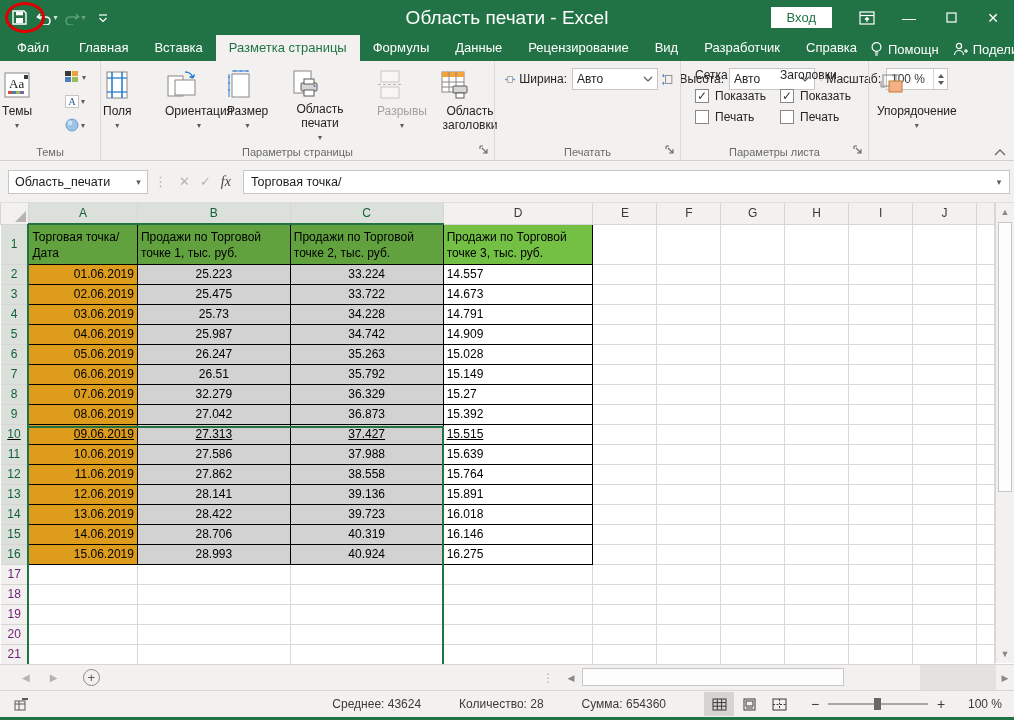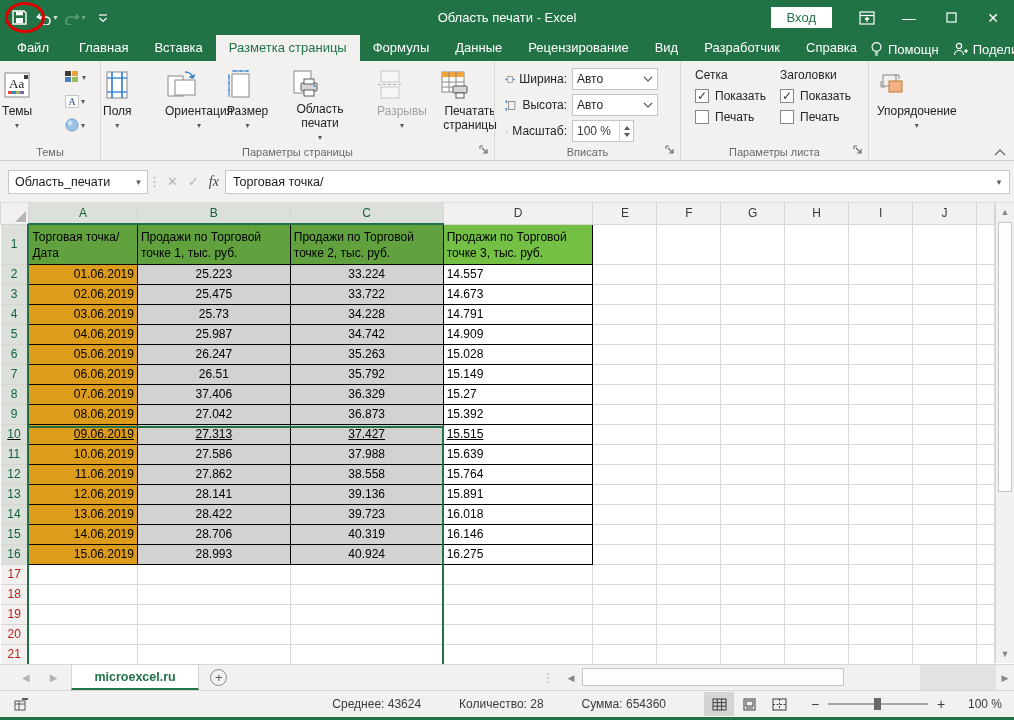--- a/index.html
+++ b/index.html
@@ -8,21 +8,21 @@
   .app { position:relative; width:1014px; height:720px; background:#fff; }
 
   
   .titlebar { position:absolute; left:0; top:0; width:100%; height:35px; background:#217346; color:#fff;
     display:flex; align-items:center; }
   .qat { display:flex; align-items:center; gap:2px; padding-left:6px; }
   .qat-btn { width:26px; height:26px; display:flex; align-items:center; justify-content:center; position:relative; }
   .red-oval { position:absolute; left:5px; top:2px; width:40px; height:31px; border:3px solid #e00000; border-radius:50%; pointer-events:none; z-index:5; }
   .dd-sm { font-size:8px; color:#cfe3d6; margin-left:1px; }
   .dim { opacity:.45; }
-  .title-text { position:absolute; left:0; right:0; top:0; height:35px; display:flex; align-items:center; justify-content:center; font-size:13px; pointer-events:none; }
+  .title-text { position:absolute; left:0; right:0; top:0; height:35px; display:flex; align-items:center; justify-content:center; font-size:19px; pointer-events:none; }
   .title-right { margin-left:auto; display:flex; align-items:center; height:100%; }
   .signin { background:#fff; color:#217346; font-size:13px; padding:3px 16px; margin-right:14px; cursor:pointer; }
   .win-btn { width:42px; height:35px; display:flex; align-items:center; justify-content:center; font-size:14px; color:#fff; }
 
   
   .tabrow { position:absolute; left:0; top:35px; width:100%; height:26px; background:#217346; display:flex; align-items:flex-end; }
   .tab { color:#fff; font-size:13px; padding:5px 13px 6px; cursor:pointer; white-space:nowrap; }
   .tab.file { font-weight:400; padding:5px 17px 6px; }
   .tab.active { background:#f2f1ef; color:#217346; }
   .tabrow-right { margin-left:auto; display:flex; align-items:center; gap:4px; padding-right:10px; padding-bottom:4px; color:#fff; font-size:13px; }
@@ -35,54 +35,54 @@
   .rgroup-label { position:absolute; left:0; right:0; bottom:2px; text-align:center; font-size:11px; color:#6a6a6a; white-space:nowrap; }
   .launcher { position:absolute; right:3px; bottom:3px; width:12px; height:12px; cursor:pointer; }
   .bigbtn { width:62px; min-width:56px; height:78px; display:flex; flex-direction:column; align-items:flex-start; justify-content:flex-start; padding-top:4px; font-size:12px; color:#252423; text-align:center; line-height:1.15; cursor:pointer; }
   .bigbtn .ic { height:34px; display:flex; align-items:center; justify-content:center; margin-bottom:3px; }
   .bigbtn .cap { display:flex; flex-direction:column; align-items:center; }
   .bigbtn .dd { font-size:8px; color:#5a5a5a; margin-top:2px; }
   .bigbtn.disabled { color:#a3a2a0;margin-left:26px; }
   .bigbtn.disabled svg { opacity:.4; filter:grayscale(1); }
   .themes-small { display:flex; flex-direction:column; gap:2px; margin-left:2px; margin-top:2px; }
   .sm-ic-btn { width:30px; height:22px; display:flex; align-items:center; justify-content:center; gap:2px; cursor:pointer; font-size:8px; color:#5a5a5a; }
-  .fit-rows { display:flex; flex-direction:column; gap:4px; padding:4px 6px 0 8px; }
+  .fit-rows { display:flex; flex-direction:row; gap:4px; padding:4px 6px 0 8px; }
   .fit-row { display:flex; align-items:center; gap:5px; font-size:12px; color:#252423; }
   .fit-row .flab { width:62px; display:flex; align-items:center; gap:4px; }
   .combo { width:86px; height:22px; background:#fff; border:1px solid #c8c6c4; display:flex; align-items:center; justify-content:space-between; padding:0 4px; font-size:12px; }
   .spin { width:62px; height:22px; background:#fff; border:1px solid #c8c6c4; display:flex; align-items:center; font-size:12px; }
   .spin .val { flex:1; padding-left:4px; color:#3a3a3a; }
   .spin .arrows { width:14px; height:100%; border-left:1px solid #d8d6d4; display:flex; flex-direction:column; align-items:center; justify-content:center; gap:3px; }
   .tri-up { width:0; height:0; border-left:3.5px solid transparent; border-right:3.5px solid transparent; border-bottom:4px solid #5a5a5a; }
   .tri-dn { width:0; height:0; border-left:3.5px solid transparent; border-right:3.5px solid transparent; border-top:4px solid #5a5a5a; }
   .sheetopt { display:flex; gap:14px; padding:4px 10px 0 12px; }
   .so-col { display:flex; flex-direction:column; gap:7px; font-size:12px; color:#252423; }
   .so-title { font-size:12px; color:#252423; }
   .chk-row { display:flex; align-items:center; gap:6px; cursor:pointer; }
   .chk { width:14px; height:14px; background:#fff; border:1px solid #8a8886; display:flex; align-items:center; justify-content:center; font-size:12px; color:#3b3a39; }
   .collapse-chev { position:absolute; right:8px; bottom:4px; color:#6a6a6a; font-size:11px; cursor:pointer; }
 
   
-  .fbar { position:absolute; left:0; top:161px; width:100%; height:42px; background:#f2f1ef; display:flex; align-items:center; padding:0 4px 0 8px; border-bottom:1px solid #e0dedc; }
+  .fbar { position:absolute; left:0; top:161px; width:100%; height:42px; background:#f2f1ef; display:flex; align-items:center; padding:0 4px 0 8px; gap:6px; border-bottom:1px solid #e0dedc; }
   .namebox { width:140px; height:24px; background:#fff; border:1px solid #c8c6c4; display:flex; align-items:center; font-size:12.5px; padding-left:6px; color:#1b1a19; }
   .namebox .nb-dd { margin-left:auto; width:18px; text-align:center; color:#5a5a5a; font-size:9px; border-left:1px solid transparent; }
   .vdots { color:#b0aeac; font-size:13px; letter-spacing:0; }
   .fbtns { display:flex; align-items:center; gap:10px; padding:0 6px; }
   .fbtn { color:#b5b3b1; font-size:13px; cursor:pointer; }
   .fbtn.fx { color:#444; font-style:italic; font-family:"Liberation Serif", serif; font-size:14px; cursor:pointer; }
   .finput { flex:1; height:24px; background:#fff; border:1px solid #c8c6c4; display:flex; align-items:center; padding-left:7px; font-size:12.5px; color:#1b1a19; }
   .finput .f-dd { margin-left:auto; width:20px; text-align:center; color:#5a5a5a; font-size:9px; }
 
   
   .gridwrap { position:absolute; left:0; top:203px; width:995px; height:461px; background:#fff; overflow:hidden; }
   table.sheet { border-collapse:collapse; table-layout:fixed; }
   .sheet td, .sheet th { overflow:hidden; white-space:nowrap; font-weight:400; }
   .colhead th { height:21px; background:#f2f1ef; border:1px solid #d8d6d4; border-top:none; font-size:12px; color:#3b3a39; text-align:center; }
   .colhead th.sel { background:#dbe0da; color:#14613a; border-bottom:2px solid #217346; }
-  .rowhead { background:#f2f1ef; border:1px solid #d8d6d4; border-left:none; font-size:12px; color:#b91c1c; text-align:center; }
+  .rowhead { background:#f2f1ef; border:1px solid #d8d6d4; border-left:none; font-size:12px; color:#701a75; text-align:center; }
   .rowhead.sel { background:#dbe0da; color:#14613a; border-right:2px solid #217346; }
   .corner { background:#f2f1ef; border:1px solid #d8d6d4; border-top:none; border-left:none; position:relative; }
   .corner:after { content:""; position:absolute; right:2px; bottom:2px; border-left:11px solid transparent; border-bottom:11px solid #b8b6b4; }
   td.cell { border:1px solid #d9d9d9; font-size:12px; color:#000; padding:0 3px; }
   td.cell.tb { border:1px solid #000; }
   td.hdr-green-sel { background:#61a23e; }
   td.hdr-green { background:#74c044; }
   td.date-cell { background:#dd9c1c; text-align:right; }
   td.gray-sel { background:#d2d2d2; text-align:center; }
   td.free { background:#fff; text-align:left; }
@@ -341,21 +341,21 @@
                 <rect x="3" y="2" width="22" height="5" fill="#f2a33a"></rect>
                 <line x1="3" y1="12" x2="25" y2="12" stroke="#8a8886"></line>
                 <line x1="3" y1="17" x2="25" y2="17" stroke="#8a8886"></line>
                 <line x1="10" y1="2" x2="10" y2="22" stroke="#8a8886"></line>
                 <line x1="17" y1="2" x2="17" y2="22" stroke="#8a8886"></line>
                 <rect x="14" y="16" width="14" height="7" rx="1" fill="#d8d6d4" stroke="#5a5a5a"></rect>
                 <rect x="17" y="23" width="8" height="5" fill="#fff" stroke="#5a5a5a"></rect>
               </svg>
             </span>
             <span class="cap">
-              <span>Печатать страницы</span>
+              <span>Область заголовки</span>
             </span>
           </div>
         </div>
       <div class="rgroup-label">Параметры страницы</div>
       <div class="launcher">
         <svg width="10" height="10" viewBox="0 0 10 10">
             <path d="M1 1 v3 M1 1 h3 M3 3 l5 5 M8 4 v4 h-4" fill="none" stroke="#6a6a6a" stroke-width="1.1"></path>
           </svg>
       </div>
     </div>
@@ -402,21 +402,21 @@
             </span>
           <div class="spin">
             <span class="val">100 %</span>
             <span class="arrows">
                 <span class="tri-up"></span>
                 <span class="tri-dn"></span>
               </span>
           </div>
         </div>
       </div>
-      <div class="rgroup-label">Вписать</div>
+      <div class="rgroup-label">Печатать</div>
       <div class="launcher">
         <svg width="10" height="10" viewBox="0 0 10 10">
             <path d="M1 1 v3 M1 1 h3 M3 3 l5 5 M8 4 v4 h-4" fill="none" stroke="#6a6a6a" stroke-width="1.1"></path>
           </svg>
       </div>
     </div>
 
     <div class="rgroup" style="width:188px;">
       <div class="sheetopt">
         <div class="so-col">
@@ -601,21 +601,21 @@
             <td class="cell"></td>
             <td class="cell"></td>
             <td class="cell"></td>
             <td class="cell"></td>
             <td class="cell"></td>
             <td class="cell"></td>
           </tr>
           <tr style="height:20px;">
             <td class="rowhead sel">8</td>
             <td class="cell tb date-cell">07.06.2019</td>
-            <td class="cell tb gray-sel">37.406</td>
+            <td class="cell tb gray-sel">32.279</td>
             <td class="cell tb gray-sel">36.329</td>
             <td class="cell tb free">15.27</td>
             <td class="cell"></td>
             <td class="cell"></td>
             <td class="cell"></td>
             <td class="cell"></td>
             <td class="cell"></td>
             <td class="cell"></td>
             <td class="cell"></td>
           </tr>
@@ -813,21 +813,20 @@
     <div class="vs-thumb"></div>
     <div class="vs-spacer"></div>
     <div class="vs-btn">▼</div>
   </div>
 
   <div class="tabsbar">
     <div class="nav-arrows">
       <span>◀</span>
       <span>▶</span>
     </div>
-    <div class="sheettab">microexcel.ru</div>
     <div class="addsheet">
         <span class="plus">+</span>
       </div>
     <div class="hs-zone">
       <span class="hs-dots">⋮</span>
       <div class="hs-btn">◀</div>
       <div class="hs-track">
           <div class="hs-thumb"></div>
         </div>
       <div class="hs-gray"></div>

